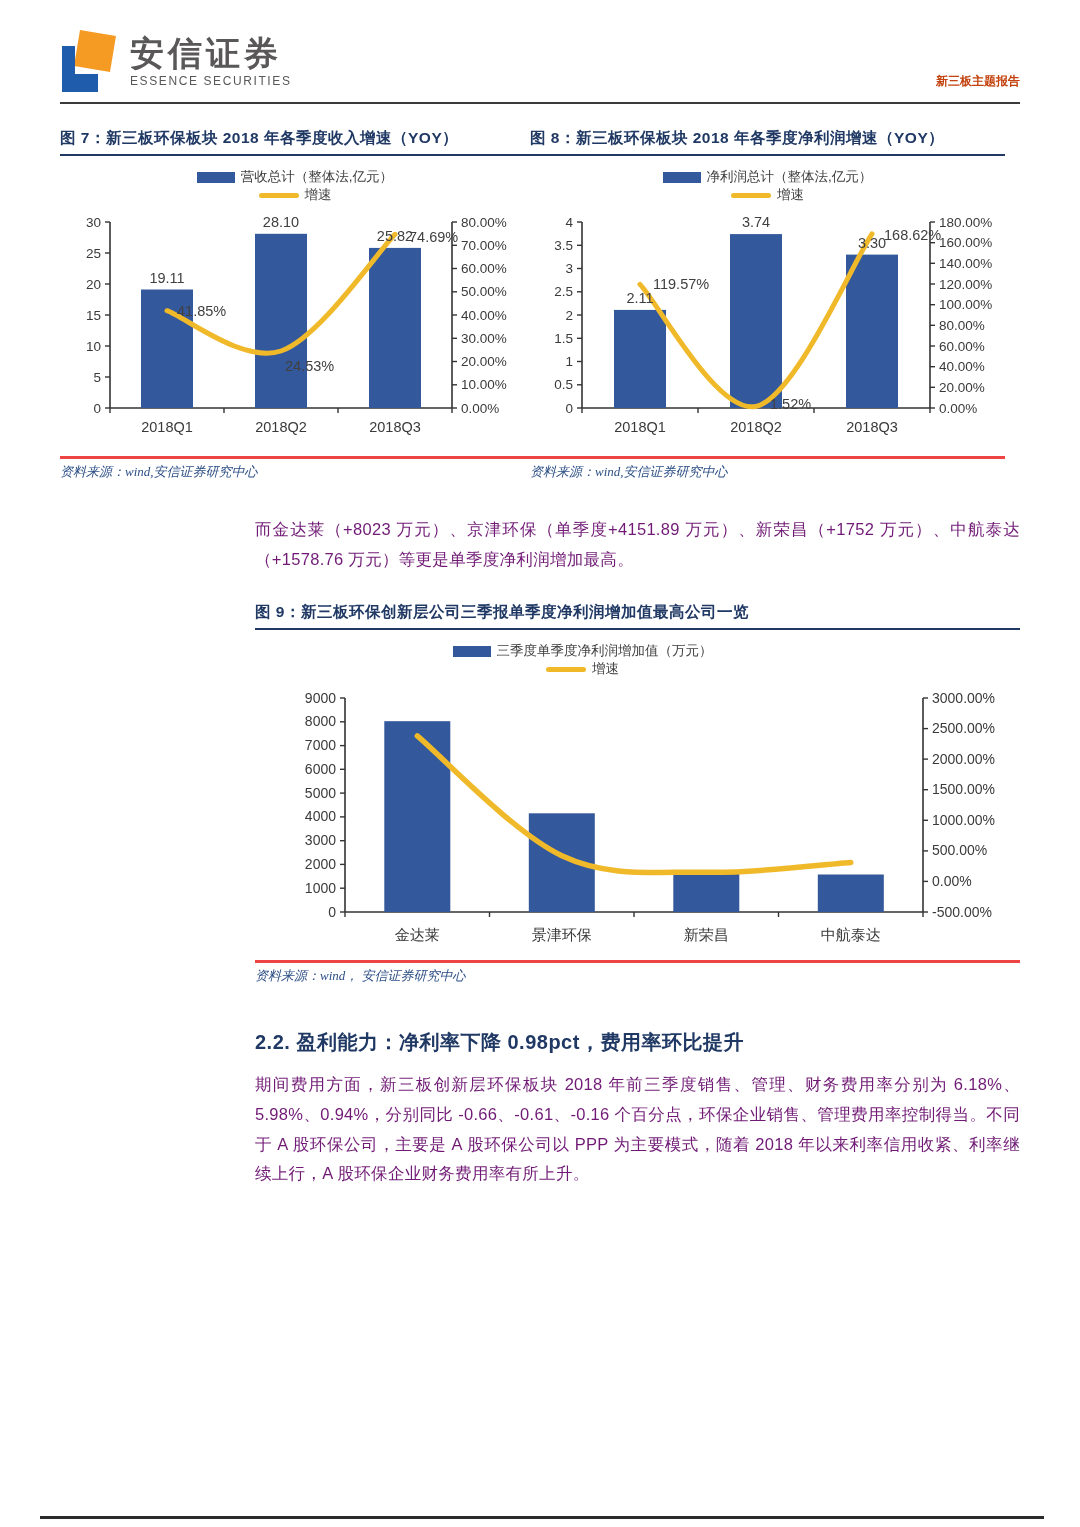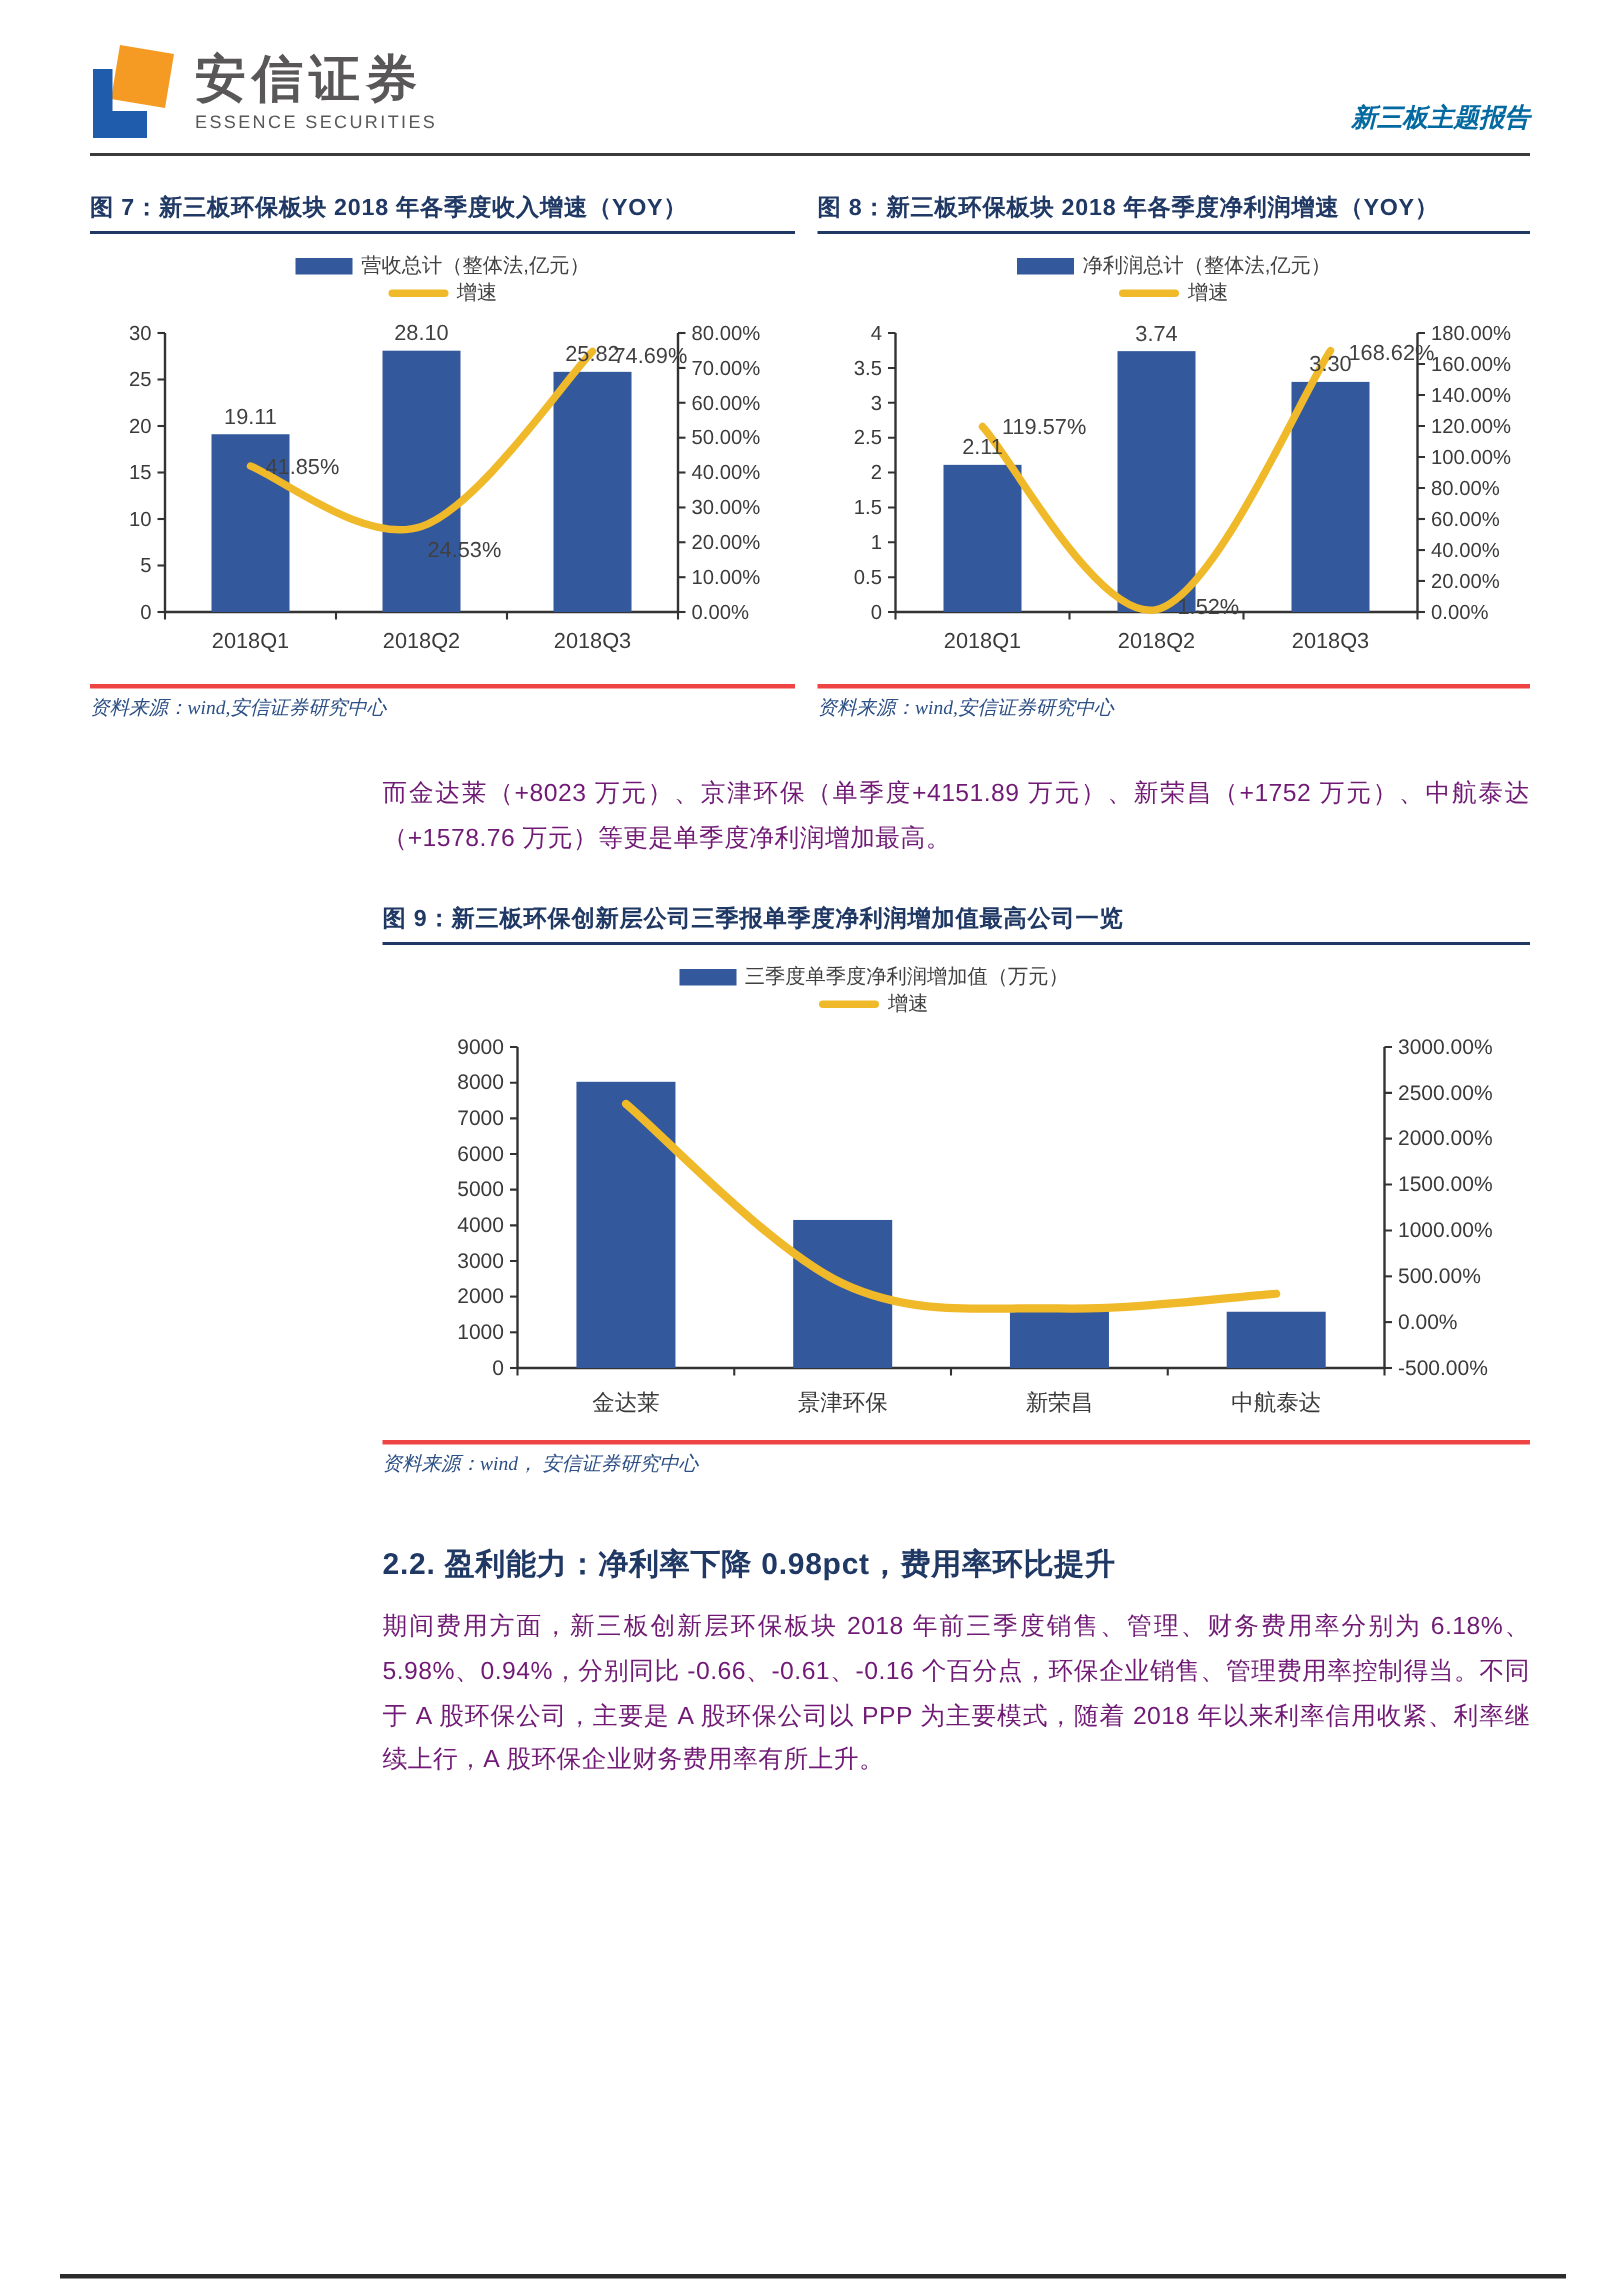--- a/index.html
+++ b/index.html
@@ -6,25 +6,25 @@
   .page{position:relative;width:1080px;height:1527px;margin:0 auto;background:#ffffff;
         font-family:"Liberation Sans","DejaVu Sans",sans-serif;color:#222;overflow:hidden;}
   .content{padding:0 60px;}
 
   
   .hdr{display:flex;justify-content:space-between;align-items:flex-end;
        padding-top:30px;border-bottom:2px solid #3a3a3a;padding-bottom:8px;}
   .brand{display:flex;align-items:center;gap:12px;}
   .brand-txt .cn{font-size:34px;font-weight:bold;color:#595757;letter-spacing:4px;line-height:1.05;}
   .brand-txt .en{font-size:12px;color:#595757;letter-spacing:1.6px;margin-top:2px;}
-  .report-type{font-family:"Liberation Serif","DejaVu Serif",serif;font-style:italic;
-       font-size:17px;font-weight:bold;color:#0369a1;padding-bottom:4px;}
+  .report-type{font-family:"Liberation Serif","DejaVu Serif",serif;
+       font-size:12px;font-weight:bold;color:#c2410c;padding-bottom:4px;}
 
   
-  .figrow{display:flex;gap:15px;margin-top:24px;}
+  .figrow{display:flex;margin-top:24px;}
   .fig{display:flex;flex-direction:column;}
   .fig7{width:470px;} .fig8{width:475px;}
   .fig9{width:765px;margin-left:195px;margin-top:28px;justify-content:space-between;}
   .figcap{font-size:15.5px;font-weight:bold;color:#1f3864;border-bottom:2px solid #1f3864;
           padding-bottom:5px;letter-spacing:0.5px;}
   .legend{display:flex;justify-content:center;align-items:center;margin:12px 0 4px 0;
           font-size:13.5px;color:#404040;flex-direction:column;}
   .legend .item{display:flex;align-items:center;gap:6px;white-space:nowrap;}
   .sw-bar{width:38px;height:11px;background:#33589b;}
   .sw-line{width:40px;height:5px;border-radius:3px;background:#f0b929;}

